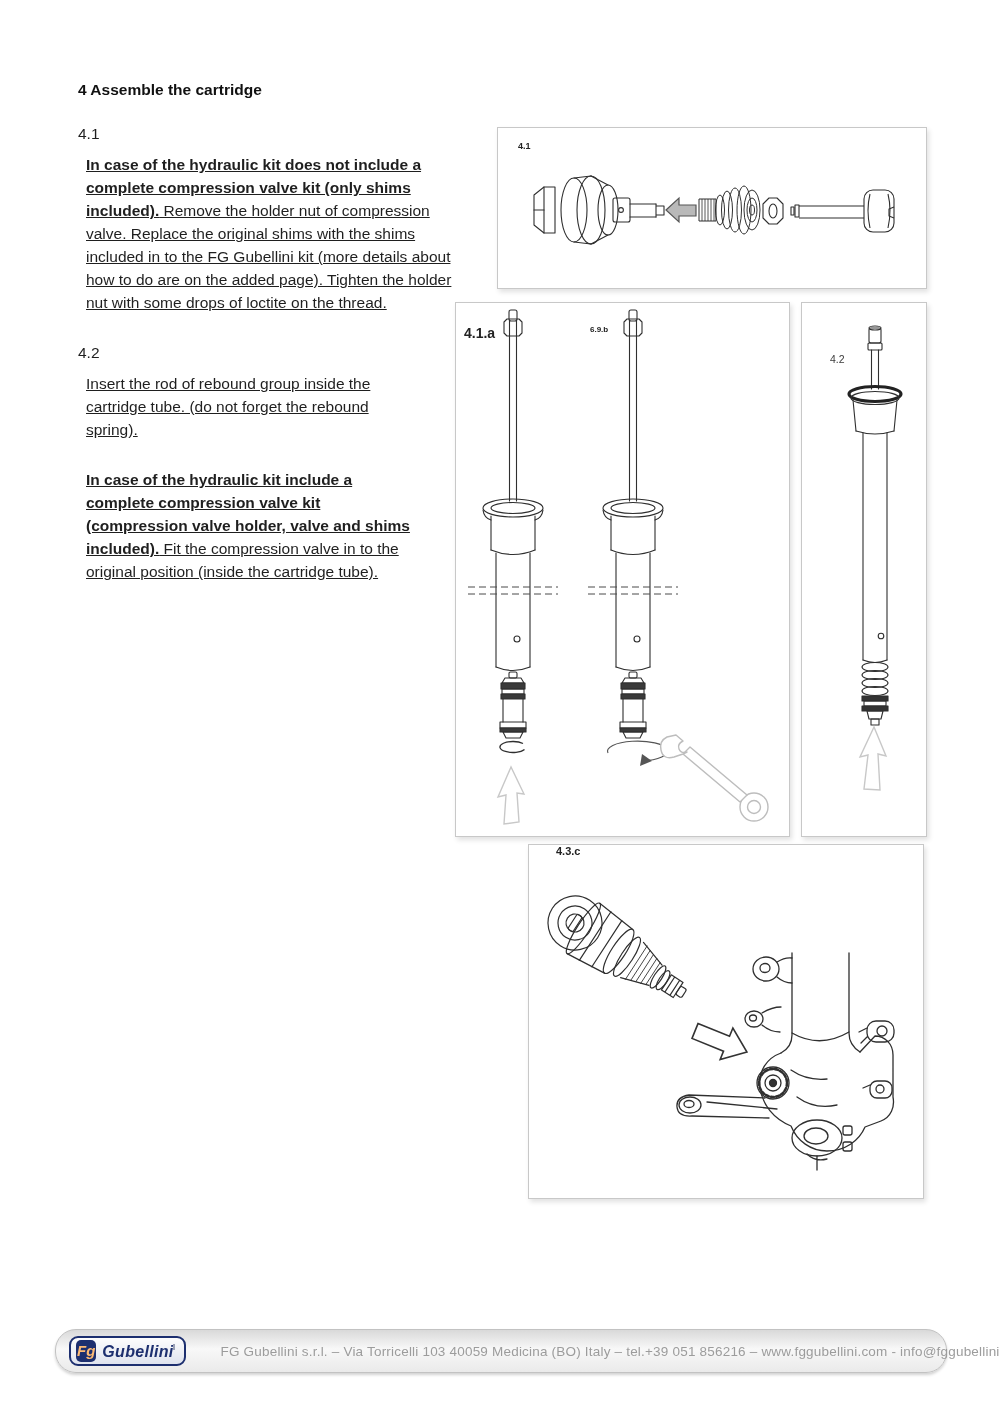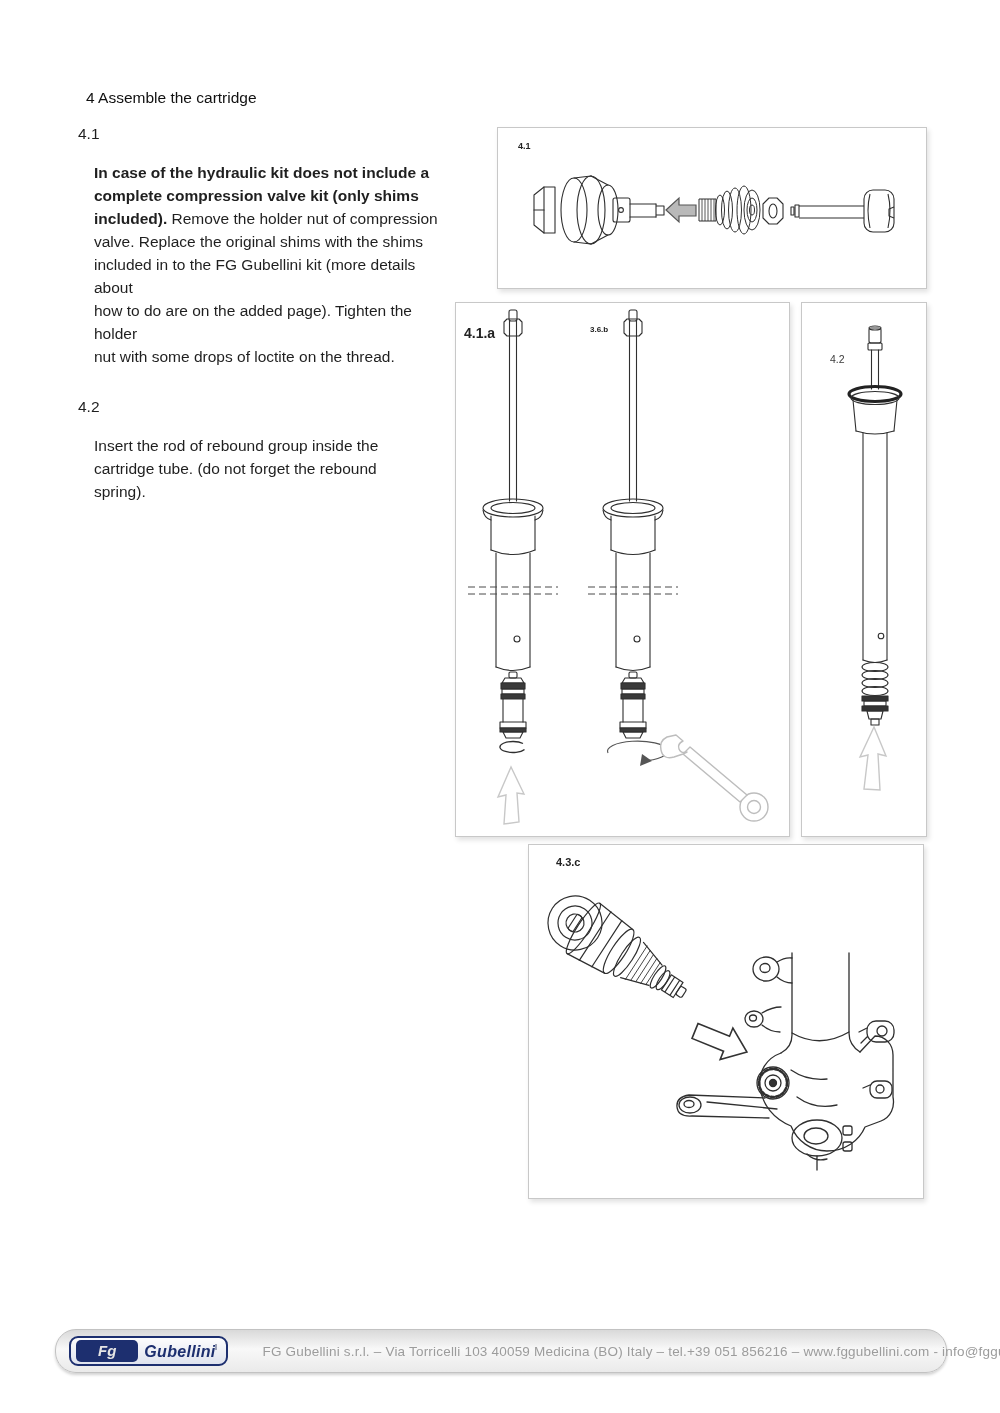--- a/index.html
+++ b/index.html
@@ -1,60 +1,60 @@
 <!DOCTYPE html>
 <html><head>
 <meta charset="utf-8">
 <style>
   html,body { margin:0; padding:0; background:#ffffff; }
   .page {
     position:relative; width:1000px; height:1413px; background:#ffffff;
     font-family:"Liberation Sans", sans-serif; color:#1f1f1f; overflow:hidden;
   }
   .title {
-    position:absolute; left:78px; top:80px; margin:8px;
-    font-size:15.5px; font-weight:normal; line-height:20px; color:#111;
+    position:absolute; left:78px; top:80px; margin:0;
+    font-size:15.5px; font-weight:bold; line-height:20px; color:#111;
   }
   .textcol { position:absolute; left:78px; top:122px; width:392px; }
   .sect { margin:0 0 27px 0; font-size:15.5px; line-height:23px; }
   .snum { font-weight:normal; }
-  .body { margin:16px; white-space:pre-line; }
+  .body { margin:8px; white-space:pre-line;text-decoration:underline; }
   .body .b { font-weight:bold; }
 
   .figbox {
     position:absolute; background:#fff; border:1px solid #c8c8c8;
     box-shadow:2px 3px 5px rgba(0,0,0,0.12);
   }
   .figbox svg { position:absolute; left:0; top:0; }
   .figlabel { position:absolute; font-weight:bold; color:#222; }
   #box41   { left:497px; top:127px; width:428px; height:160px; }
   #box41 .figlabel { left:20px; top:13px; font-size:9px; }
   #boxMid  { left:455px; top:302px; width:333px; height:533px; }
   .lblA { left:8px;  top:22px; font-size:14px; }
   .lblB { left:134px; top:22px; font-size:8px; }
   #box42   { left:801px; top:302px; width:124px; height:533px; }
   #box42 .figlabel { left:28px; top:50px; font-size:10.5px; font-weight:normal; color:#3a3a3a; }
   #box43c  { left:528px; top:844px; width:394px; height:353px; }
-  #box43c .figlabel { left:27px; top:11px; font-size:11px; }
+  #box43c .figlabel { left:27px; top:0; font-size:11px; }
 
   .footerbar {
     position:absolute; left:55px; top:1329px; width:890px; height:42px;
     border:1px solid #c2c2c2; border-radius:21px;
     background:linear-gradient(180deg,#d9d9d9 0%, #f8f8f8 45%, #eaeaea 100%);
     box-shadow:0 2px 3px rgba(0,0,0,0.18);
     display:flex; align-items:center;
   }
   .logo {
     margin-left:13px; display:flex; align-items:center; gap:6px;
     border:2px solid #1d2f6f; border-radius:9px; padding:2px 9px 2px 5px;
     background:linear-gradient(180deg,#fdfdfd,#dfe3ee);
   }
   .logomark {
-    background:#1d2f6f; color:#e5e5e5; font-style:italic; font-weight:bold;
-    font-size:15px; line-height:18px; padding:2px 22px; border-radius:5px;
+    background:#1d2f6f; color:#fdba74; font-style:italic; font-weight:bold;
+    font-size:15px; line-height:18px; padding:2px 1px; border-radius:5px;
   }
   .logotext { display:flex; flex-direction:row; }
   .logoname {
     font-style:italic; font-weight:bold; font-size:16px; line-height:17px;
     color:#1d2f6f; letter-spacing:0.3px;
   }
   .flag { display:flex; height:4px; width:92%; margin-top:1px; border:0.5px solid #9aa0b5; }
   .flag i { flex:1; }
   .flag .g { background:#008C45; } .flag .w { background:#ffffff; } .flag .r { background:#CD212A; }
   .sep { width:1px; height:26px; background:#c6c6c6; margin:0 16px 0 18px; }
@@ -78,20 +78,25 @@
 how to do are on the added page). Tighten the holder
 nut with some drops of loctite on the thread.</span></p>
     </div>
     <div class="sect">
       <div class="snum">4.2</div>
       <p class="body"><span class="b"></span><span>Insert the rod of rebound group inside the
 cartridge tube. (do not forget the rebound
 spring).</span></p>
     </div>
     <div class="sect">
+      <p class="body"><span class="b">In case of the hydraulic kit include a
+complete  compression valve kit
+(compression valve holder, valve and shims
+included).</span><span> Fit the compression valve in to the
+original position (inside the cartridge tube).</span></p>
     </div>
   </section>
 
   <div class="figbox" id="box41">
     <div class="figlabel">4.1</div>
     <svg width="428" height="160" viewBox="0 0 428 160">
       <g stroke="#2f2f2f" stroke-width="1.1" fill="none" stroke-linejoin="round" stroke-linecap="round">
         <polygon points="36,67 46,59 57,59 57,105 46,105 36,97"></polygon>
         <line x1="46" y1="59" x2="46" y2="105"></line>
         <line x1="36" y1="82" x2="46" y2="82"></line>
@@ -127,21 +132,21 @@
         <path d="M301,78 H366 M301,90 H366"></path>
         <rect x="366" y="62" width="30" height="42" rx="9"></rect>
         <path d="M372,66 q-4,16 0,34 M390,66 q4,16 0,34"></path>
         <path d="M396,79 l-5,2 v7 l5,2"></path>
       </g>
     </svg>
   </div>
 
   <div class="figbox" id="boxMid">
     <div class="figlabel lblA">4.1.a</div>
-    <div class="figlabel lblB">3.6.b</div>
+    <div class="figlabel lblB">6.9.b</div>
     <svg width="333" height="533" viewBox="0 0 333 533">
       <defs>
         <g id="cart" stroke="#2f2f2f" stroke-width="1.1" fill="none" stroke-linejoin="round" stroke-linecap="round">
           <rect x="-4" y="7" width="8" height="11" rx="2"></rect>
           <path d="M-9,19 l3,-3 h12 l3,3 v11 l-3,3 h-12 l-3,-3 z"></path>
           <line x1="-3.5" y1="17" x2="-3.5" y2="33"></line>
           <line x1="3.5" y1="17" x2="3.5" y2="33"></line>
           <line x1="-3.5" y1="33" x2="-3.5" y2="198"></line>
           <line x1="3.5" y1="33" x2="3.5" y2="198"></line>
           <ellipse cx="0" cy="205" rx="30" ry="9"></ellipse>

